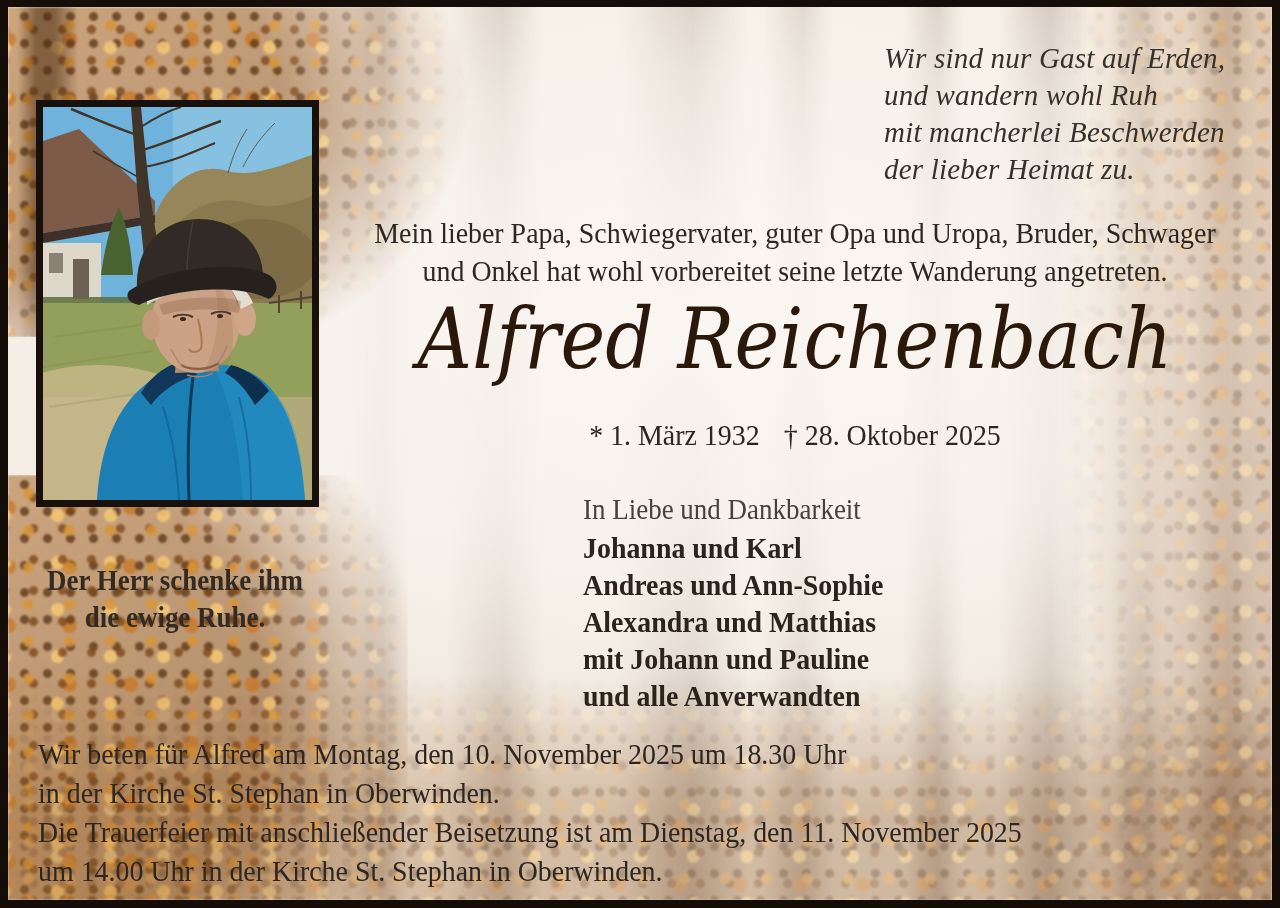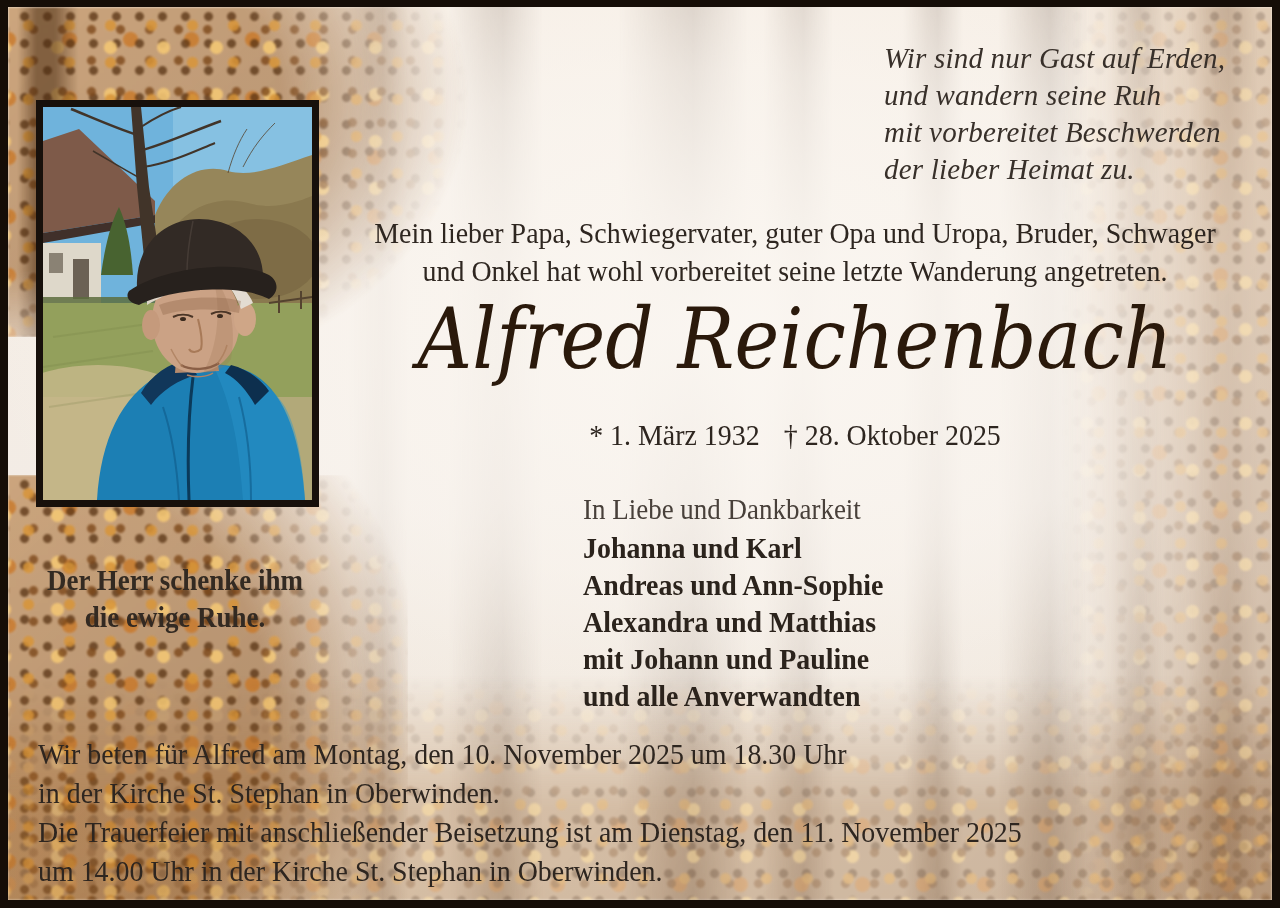--- a/index.html
+++ b/index.html
@@ -225,22 +225,22 @@
           <path d="M128,242 C132,250 136,256 140,260 M184,238 C182,246 178,252 174,257" stroke="#a87a58" stroke-width="1.5" opacity="0.7" fill="none"></path>
           <path d="M94,180 C92,140 120,112 156,112 C192,112 220,136 220,170 C190,156 128,162 94,180 Z" fill="#322a25"></path>
           <path d="M150,114 C146,134 144,152 144,166" stroke="#4a403a" stroke-width="1.5" opacity="0.8" fill="none"></path>
           <path d="M86,184 C120,160 196,152 226,168 C236,174 236,186 226,192 C196,176 126,182 96,198 C86,196 82,190 86,184 Z" fill="#27211d"></path>
         </g>
       </svg>
     </div>
 
     <div class="txt verse">
       <div>Wir sind nur Gast auf Erden,</div>
-      <div>und wandern seine Ruh</div>
-      <div>mit vorbereitet Beschwerden</div>
+      <div>und wandern wohl Ruh</div>
+      <div>mit mancherlei Beschwerden</div>
       <div>der lieber Heimat zu.</div>
     </div>
 
     <div class="txt intro cond-c">
       <div>Mein lieber Papa, Schwiegervater, guter Opa und Uropa, Bruder, Schwager</div>
       <div>und Onkel hat wohl vorbereitet seine letzte Wanderung angetreten.</div>
     </div>
 
     <div class="txt name">Alfred Reichenbach</div>
 

